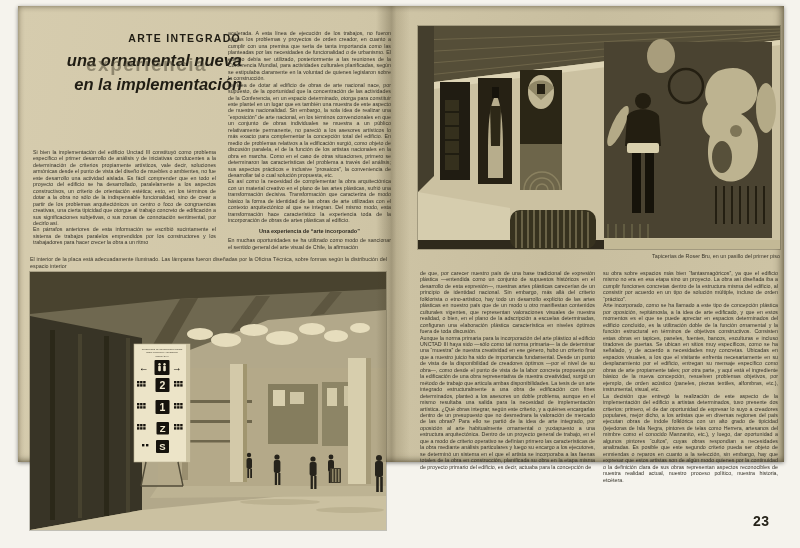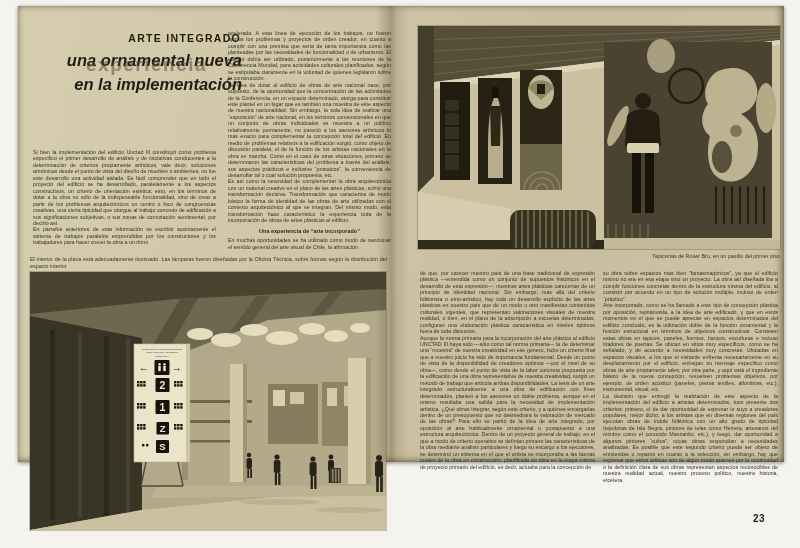--- a/index.html
+++ b/index.html
@@ -38,21 +38,21 @@
   .col-l1{left:15px;top:143px;width:183px;height:105px;}
   .col-l2{left:210px;top:24px;width:163px;height:223px;}
   .caption{font-size:5.4px;line-height:6.8px;color:#3b372c;}
   .cap-left{left:12px;top:250px;width:357px;text-align:justify;}
   .cap-right{left:410px;top:247px;width:352px;text-align:right;}
   .photo{display:block;box-shadow:0 0 0 1px rgba(40,35,20,.25);}
   .photo-left{left:12px;top:266px;width:356px;height:258px;}
   .photo-right{left:400px;top:20px;width:362px;height:223px;}
   .col-r1{left:402px;top:264px;width:175px;height:263px;}
   .col-r2{left:585px;top:264px;width:175px;height:263px;}
-  .pagenum{left:735px;top:507px;font-size:10px;font-weight:bold;color:#26231a;letter-spacing:.5px;}
+  .pagenum{left:735px;top:507px;font-size:14px;font-weight:bold;color:#26231a;letter-spacing:.5px;}
   svg text{font-family:"Liberation Sans", sans-serif;}
 </style>
 </head>
 <body>
 
 <div class="scan">
 
   <div class="abs titleblock">
     <div class="kicker">ARTE INTEGRADO</div>
     <div class="title-line">

